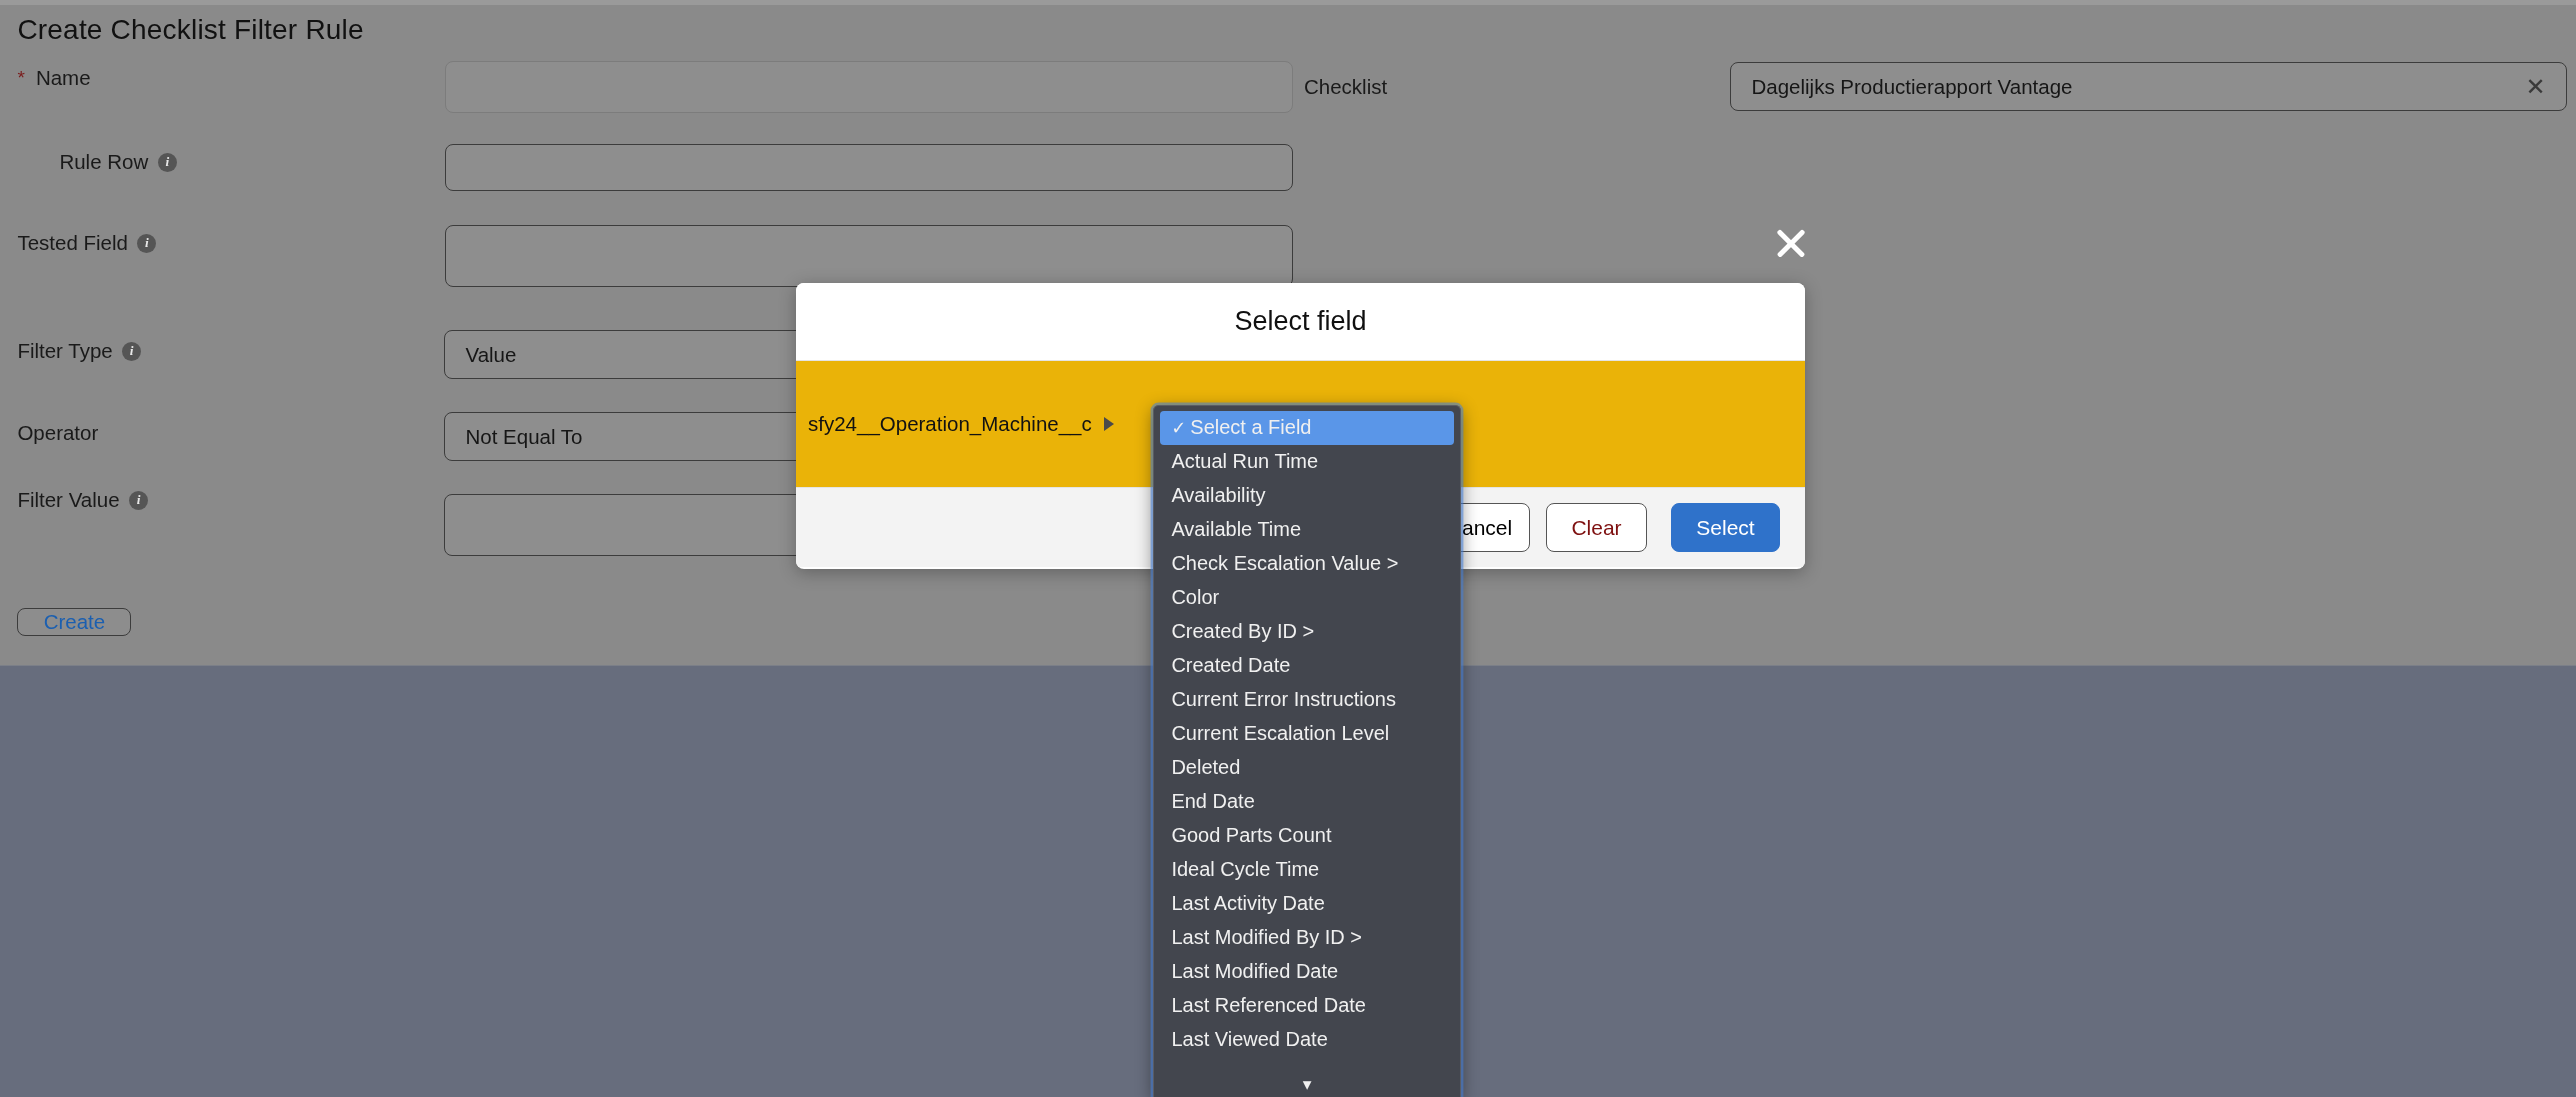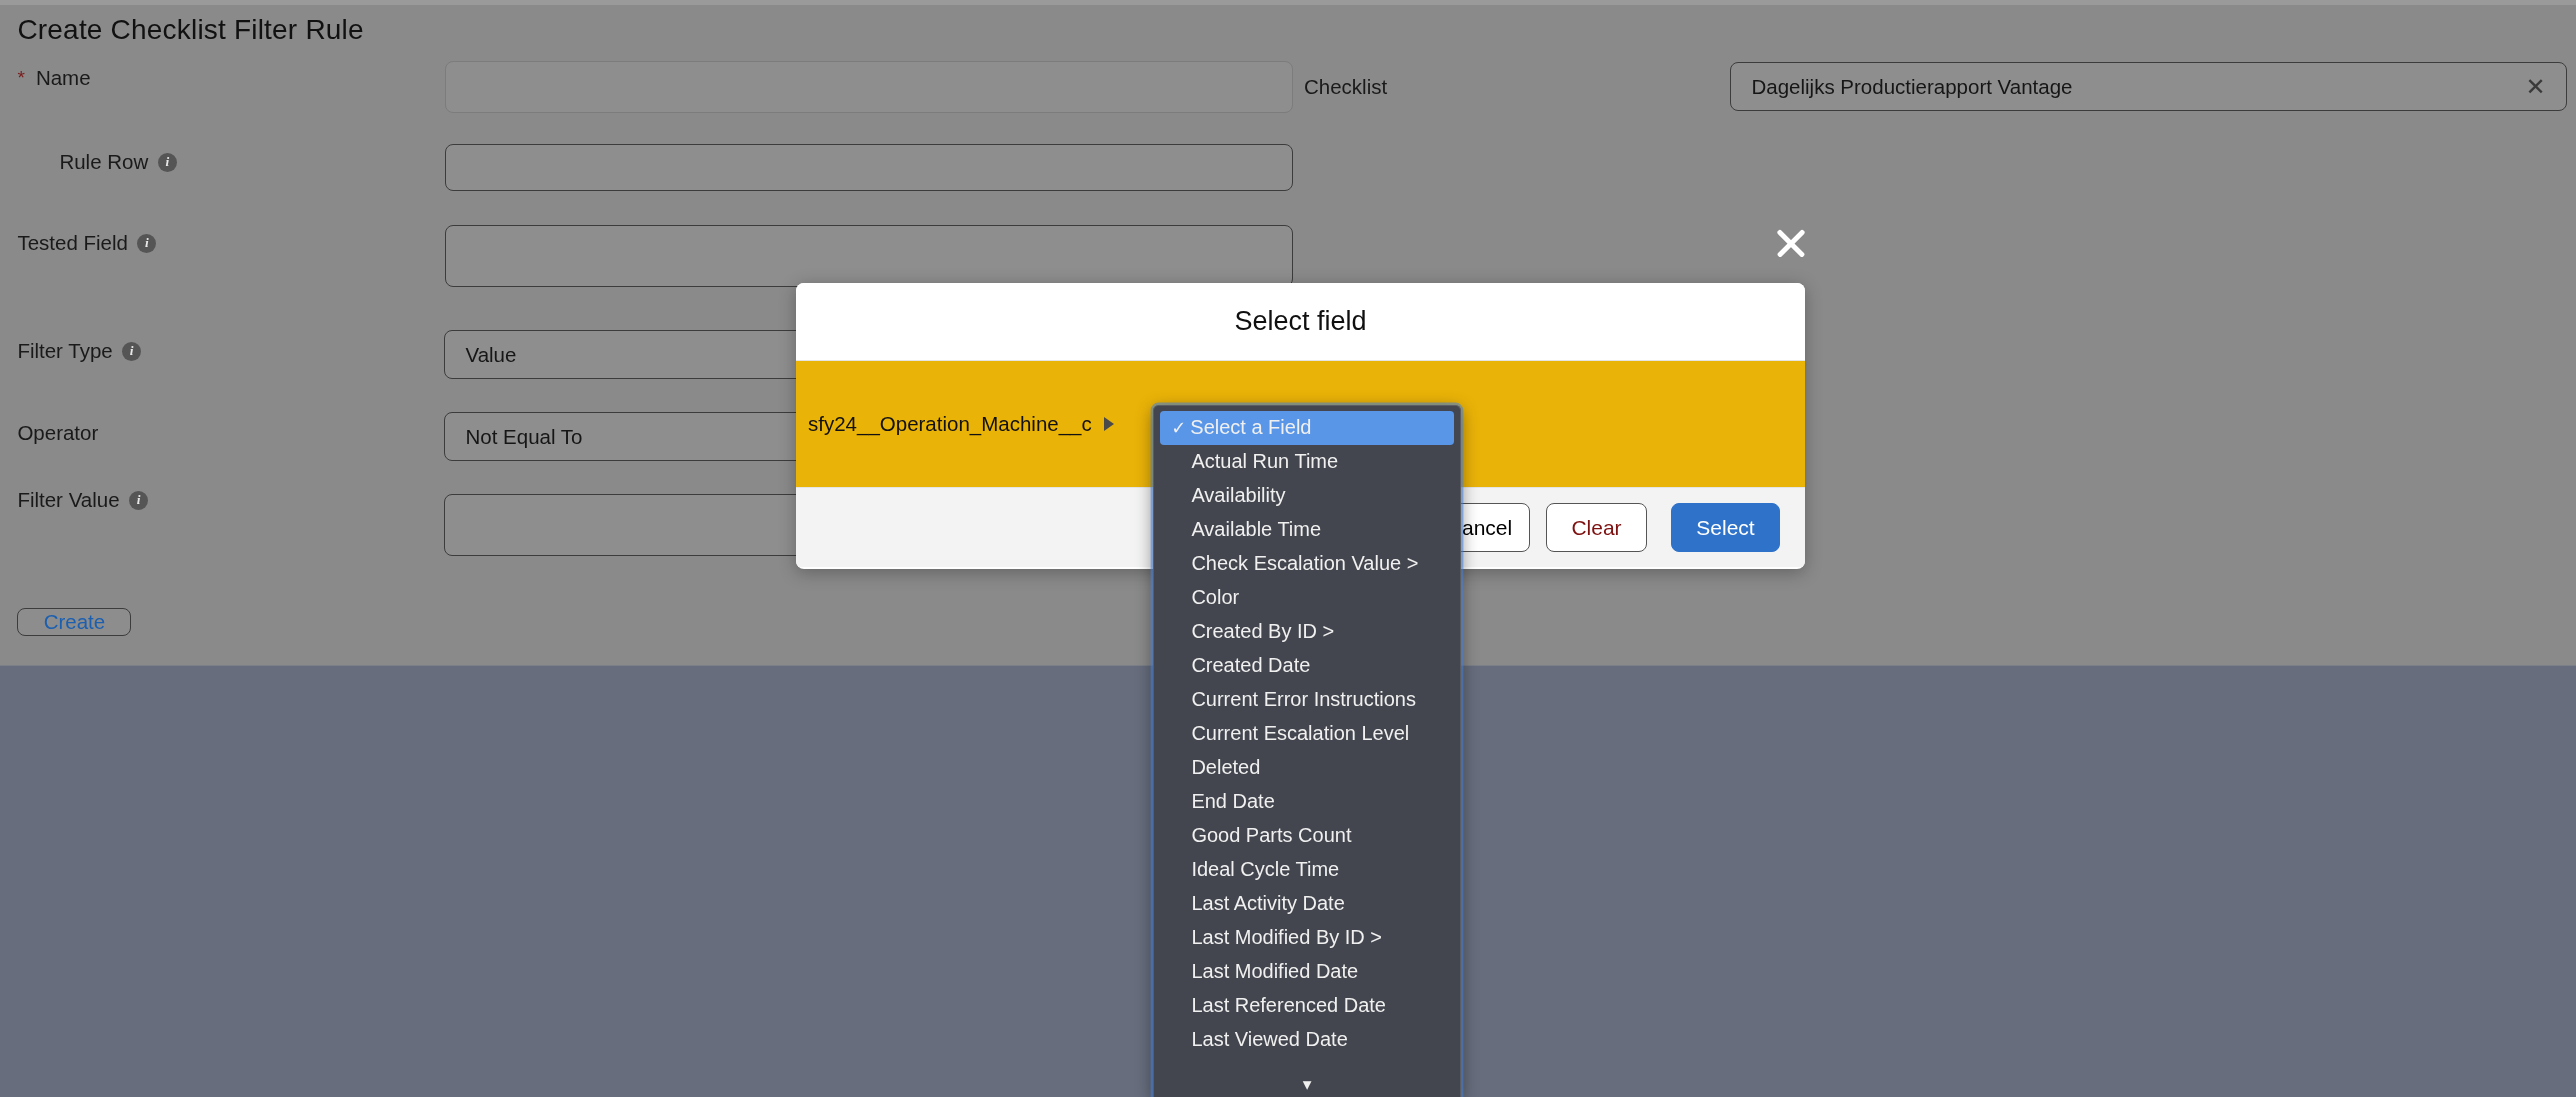--- a/index.html
+++ b/index.html
@@ -145,21 +145,20 @@
     padding: 4.7px 0 0 0;
     overflow: hidden;
   }
   .dd-item {
     height: 34px;
     display: flex; align-items: center;
     padding-left: 17.4px;
     font-size: 20px; color: #f0f0f0;
     white-space: nowrap;
     cursor: default;
-    margin-left: 20px;
   }
   .dd-item.selected {
     background: #5a96e8;
     margin: 0 6.3px; border-radius: 4px;
     padding-left: 11px;
   }
   .dd-check { width: 19px; display: inline-block; font-size: 18px; }
   .dd-scroll {
     position: absolute; left: 0; bottom: 3.2px; width: 100%;
     text-align: center; color: #f0f0f0; font-size: 17.4px; line-height: 1;

